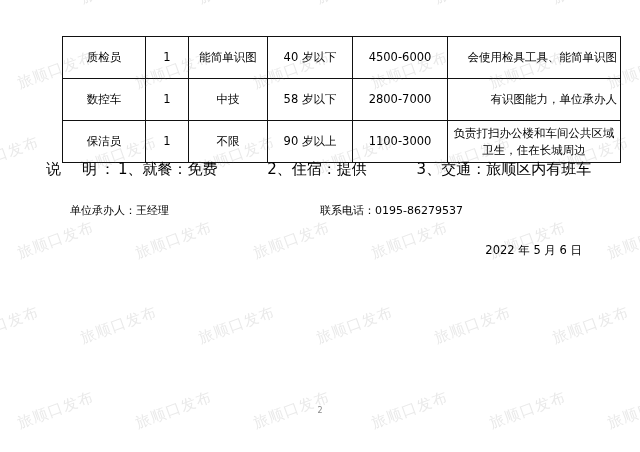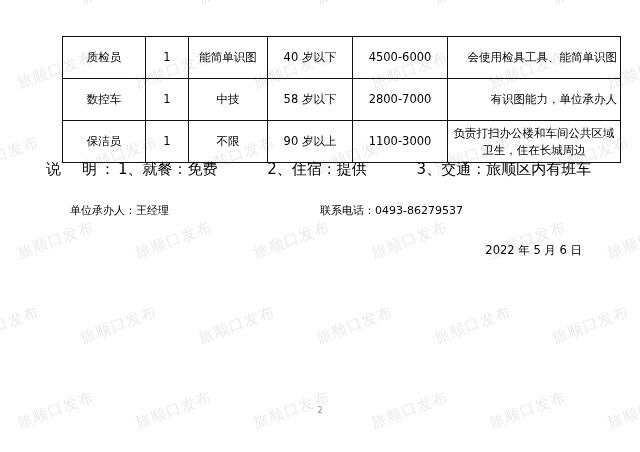--- a/index.html
+++ b/index.html
@@ -145,21 +145,21 @@
     </tbody>
   </table>
 
   <div class="notes">
     <span class="notes-row"><span class="notes-label">说　明：</span><span>1、就餐：免费　　　 2、住宿：提供　　　 3、交通：旅顺区内有班车</span></span>
   </div>
 
   <div class="info">
     <div class="info-line">
       <span class="info-left">单位承办人：王经理</span>
-      <span class="info-right">联系电话：0493-86279537</span>
+      <span class="info-right">联系电话：0195-86279537</span>
     </div>
   </div>
 
   <div class="datestamp">2022 年 5 月 6 日</div>
 
   <div class="page-number">2</div>
 </div>
 
 <div id="watermarks">
     <span class="wm" style="left: -40px; top: -10px;">旅顺口发布</span>

